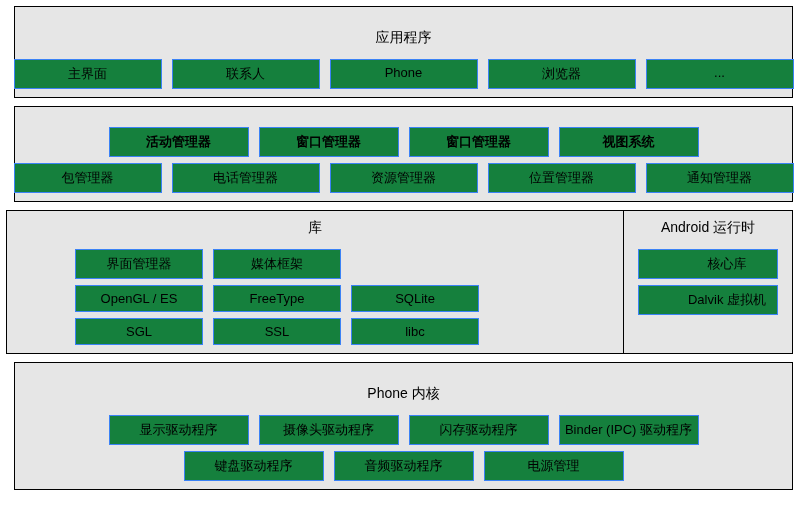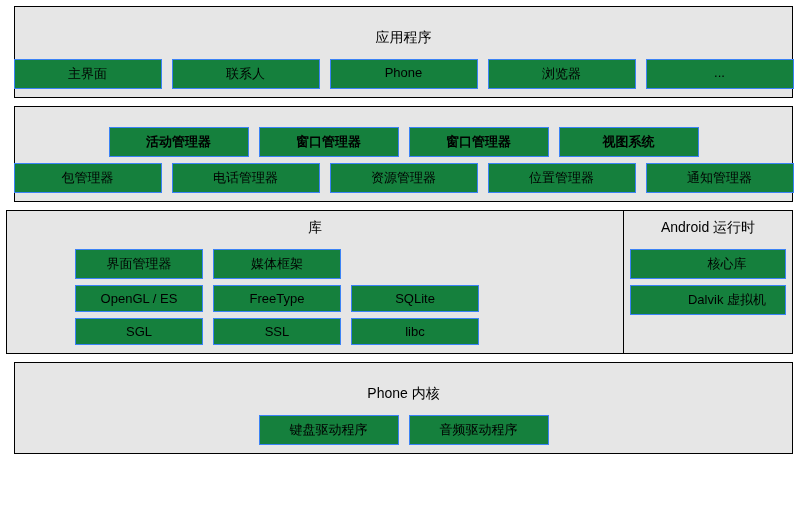--- a/index.html
+++ b/index.html
@@ -36,21 +36,21 @@
     text-align: center;
     padding: 5px 0;
     font-size: 13px;
     flex: 0 0 auto;
   }
   
   .w5 { width: 148px; } 
   .w4 { width: 140px; font-weight: bold; } 
   .w3 { width: 128px; } 
   .wL4 { width: 140px; } 
-  .wRt { width: 156px; padding-left: 38px; } 
+  .wRt { width: 140px; padding-left: 38px; } 
 
   
   .split {
     display: flex;
     gap: 0;
     margin-bottom: 8px;
   }
   .libs {
     flex: 1 1 auto;
     border: 1px solid #000;
@@ -122,16 +122,23 @@
     </div>
     <div class="row">
       <div class="box wRt">Dalvik 虚拟机</div>
     </div>
   </div>
 </div>
 
 <div class="layer" style="margin-bottom:0;">
   <div class="layer-title">Phone 内核</div>
   <div class="row">
+    <div class="box wL4">显示驱动程序</div>
+    <div class="box wL4">摄像头驱动程序</div>
+    <div class="box wL4">闪存驱动程序</div>
+    <div class="box wL4">Binder (IPC) 驱动程序</div>
+  </div>
+  <div class="row">
     <div class="box wL4">键盘驱动程序</div>
     <div class="box wL4">音频驱动程序</div>
+    <div class="box wL4">电源管理</div>
   </div>
 </div>
 
 </body></html>

